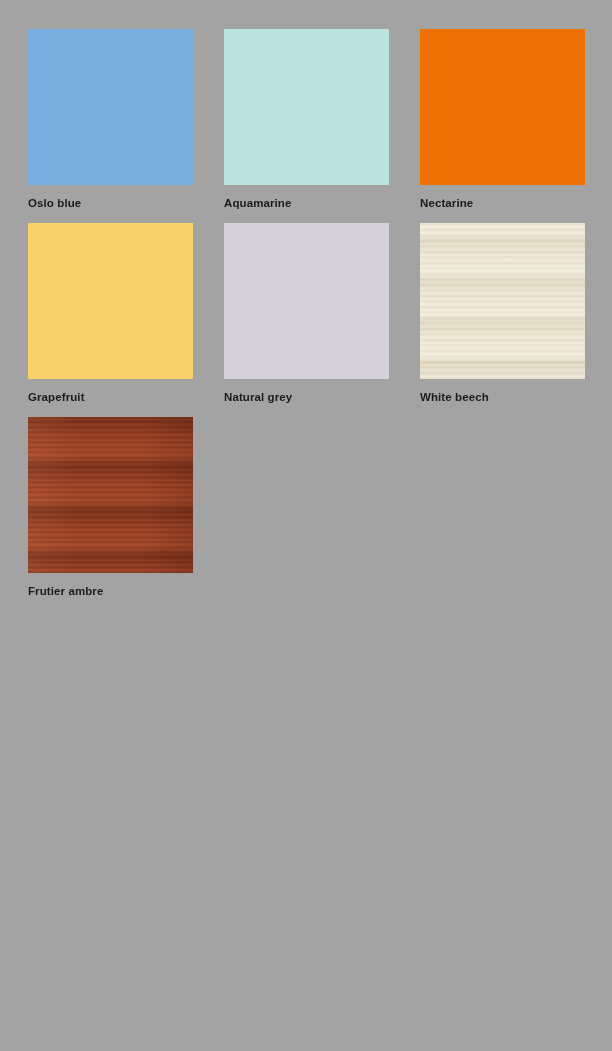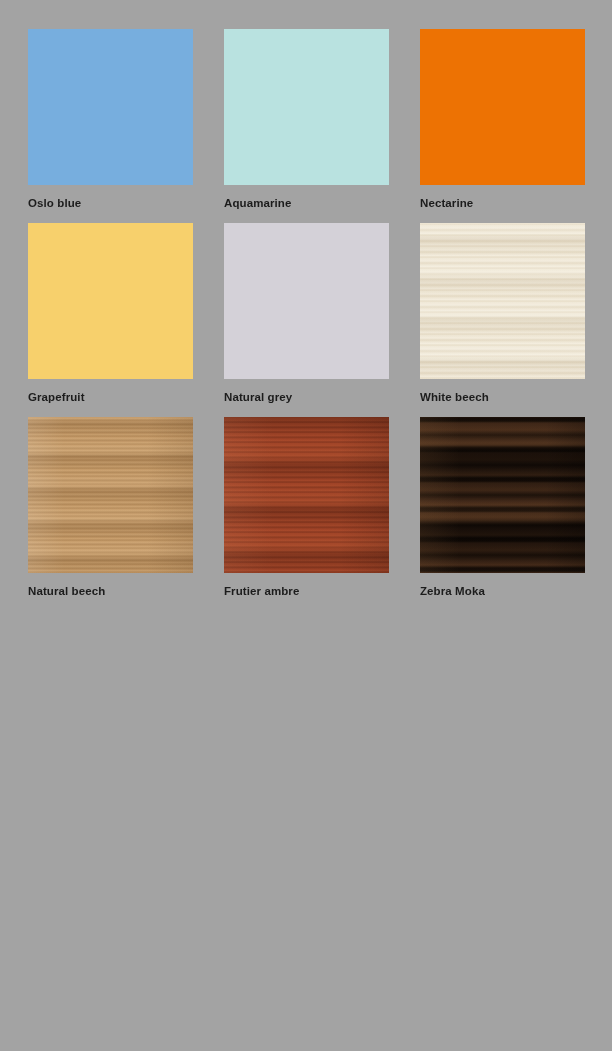--- a/index.html
+++ b/index.html
@@ -256,38 +256,21 @@
         <div class="swatch-label">Natural grey</div>
       </div>
       <div class="swatch-cell">
         <div class="swatch-chip chip-white-maple" style="background-color: rgb(239, 231, 213);">
           <div class="grain g1"></div>
           <div class="grain g2"></div>
         </div>
         <div class="swatch-label">White beech</div>
       </div>
       <div class="swatch-cell">
-        <div class="swatch-chip chip-natural-beech" style="background-color: rgb(196, 154, 104);">
-          <div class="grain g1"></div>
-          <div class="grain g2"></div>
-          <div class="grain g3"></div>
-        </div>
-        <div class="swatch-label">Natural beech</div>
-      </div>
-      <div class="swatch-cell">
         <div class="swatch-chip chip-frutier-ambre" style="background-color: rgb(158, 66, 38);">
           <div class="grain g1"></div>
           <div class="grain g2"></div>
           <div class="grain g3"></div>
         </div>
         <div class="swatch-label">Frutier ambre</div>
       </div>
-      <div class="swatch-cell">
-        <div class="swatch-chip chip-zebra-moka" style="background-color: rgb(74, 46, 28);">
-          <div class="grain g1"></div>
-          <div class="grain g2"></div>
-          <div class="grain g3"></div>
-          <div class="grain g4"></div>
-        </div>
-        <div class="swatch-label">Zebra Moka</div>
-      </div>
     </div>
 </div>
 
 </body></html>

